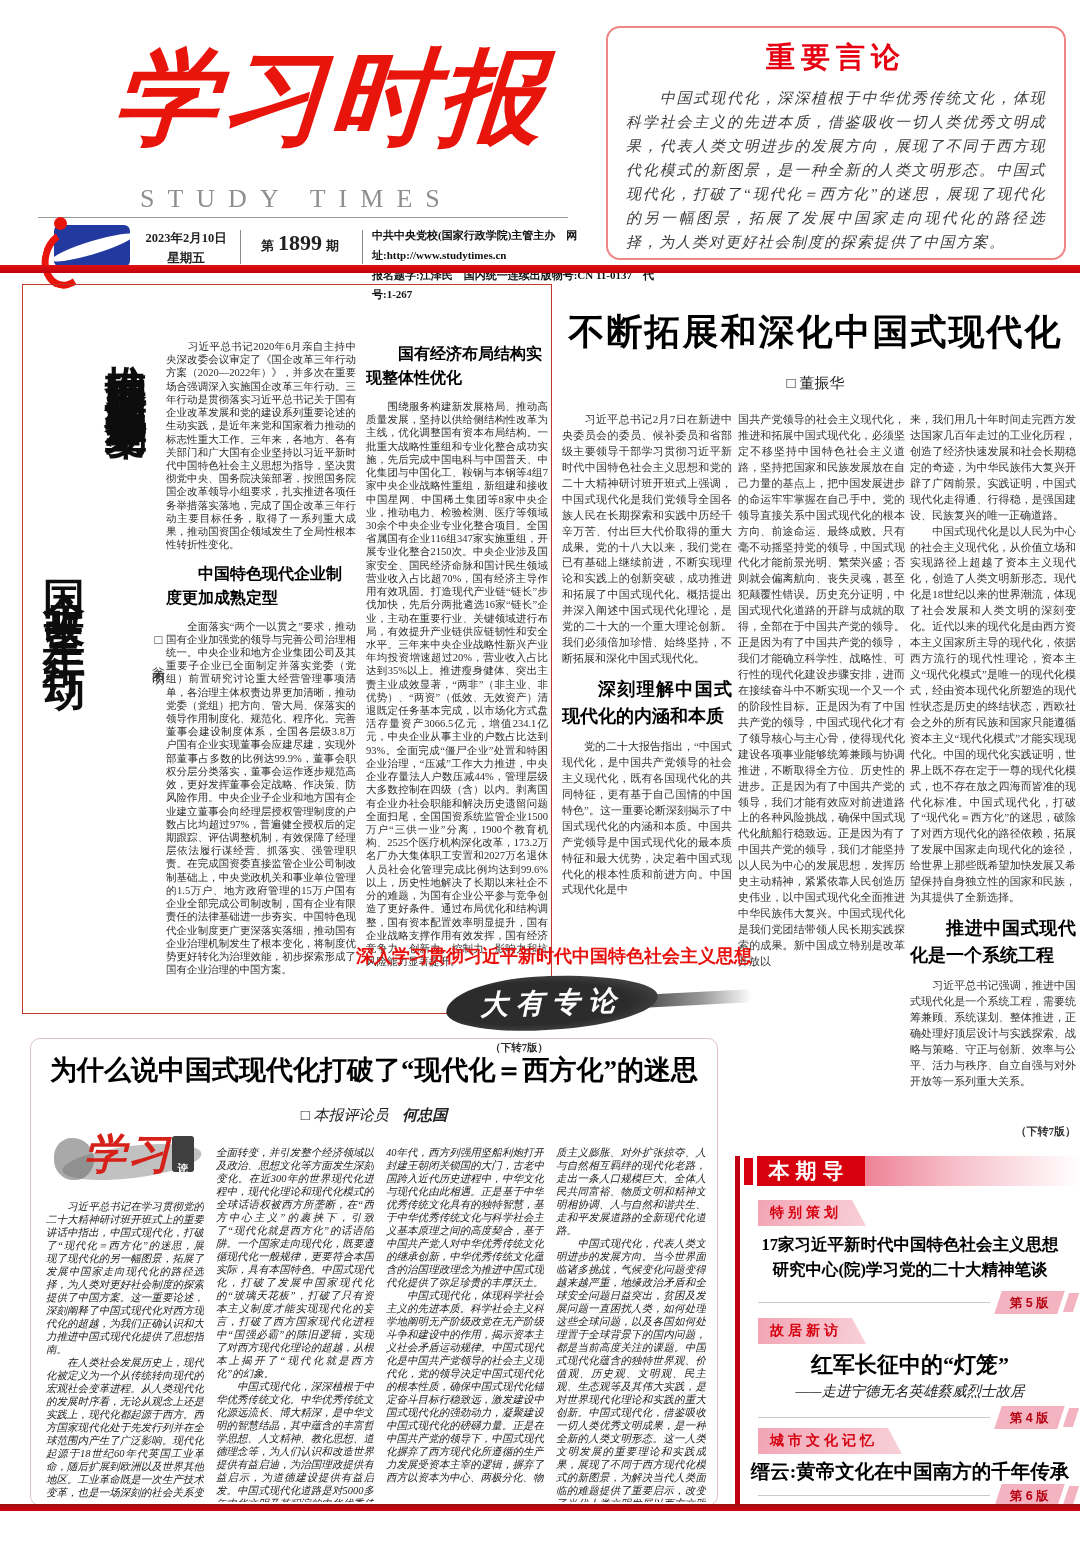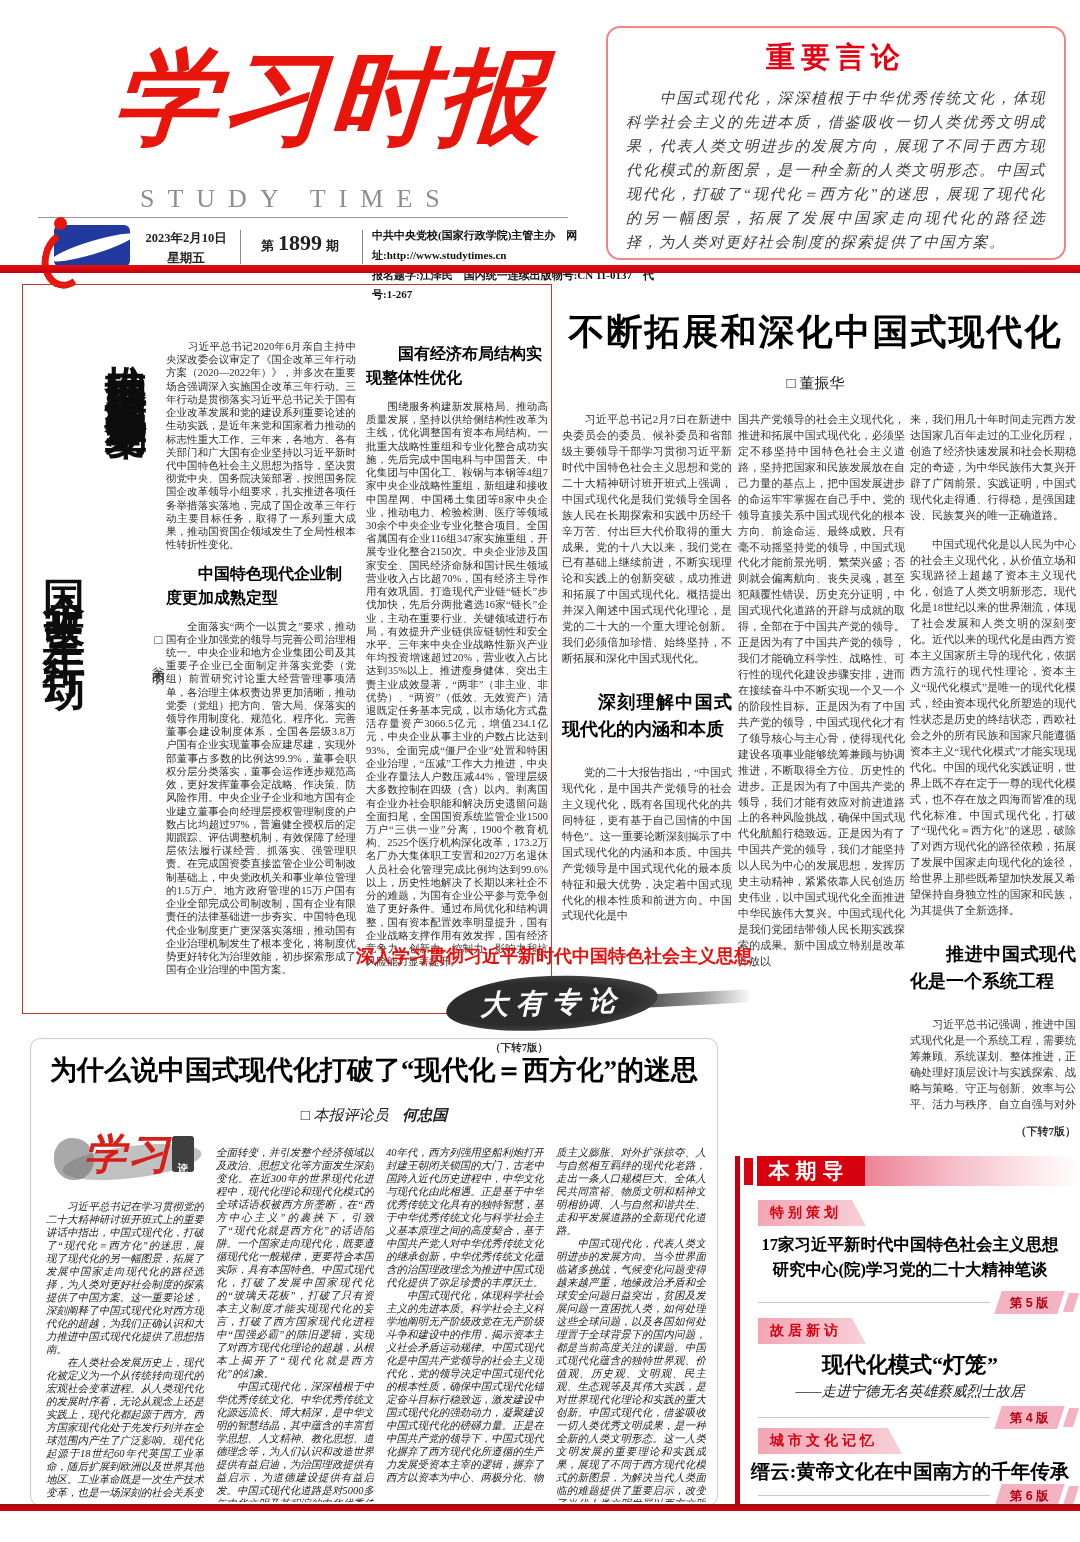--- a/index.html
+++ b/index.html
@@ -47,21 +47,21 @@
   .ink-stamp{left:446px;top:976px;width:212px;height:54px;z-index:5;
              background:radial-gradient(ellipse at 42% 50%,#2c2c2c 55%,#4d4d4d 85%,#6a6a6a 100%);
              border-radius:48% 52% 58% 42%/62% 44% 58% 40%;transform:rotate(-2deg);
              display:flex;align-items:center;justify-content:center;color:#fff;
              font-style:italic;font-weight:bold;font-size:28px;letter-spacing:8px;}
   .ink-tail{left:642px;top:992px;width:110px;height:13px;z-index:4;border-radius:7px;transform:rotate(-3deg);
             background:linear-gradient(90deg,#4a4a4a,#9a9a9a 55%,rgba(200,200,200,0));}
   
   .r-title{left:558px;top:308px;width:515px;text-align:center;font-size:36px;font-weight:900;letter-spacing:2px;color:#000;}
   .r-byline{left:558px;top:374px;width:515px;text-align:center;font-size:15px;color:#222;}
-  .rcol{font-size:11px;line-height:1.45;text-align:justify;color:#333;overflow:hidden;display:flex;flex-direction:column;gap:13px;}
+  .rcol{font-size:11px;line-height:1.45;text-align:justify;color:#333;overflow:hidden;display:flex;flex-direction:column;}
   .rcol1{left:562px;top:412px;width:170px;height:524px;}
   .rcol2{left:738px;top:412px;width:167px;height:728px;}
   .rcol3{left:910px;top:412px;width:166px;height:728px;}
   .sub-head2{font-family:"Liberation Sans","DejaVu Sans",sans-serif;font-weight:bold;font-size:18px;line-height:1.5;
              text-indent:2em;margin:9px 0;color:#000;}
   
   .btm-box{left:30px;top:1038px;width:688px;height:468px;border:1px solid #ddc3c8;border-radius:10px;box-sizing:border-box;}
   .b-title{left:36px;top:1052px;width:676px;text-align:center;font-size:27px;font-weight:900;color:#000;}
   .b-byline{left:36px;top:1106px;width:676px;text-align:center;font-size:15px;font-style:italic;}
   .b-byline b{margin-left:10px;}
@@ -207,21 +207,21 @@
 研究中心(院)学习党的二十大精神笔谈</div>
   <div class="abs g-pageline" style="left:758px;top:1291px;">
     <span class="g-line"></span>
     <span class="g-chip"><span>第 5 版</span></span>
     <span class="g-slash"></span>
   </div>
 
   <div class="abs" style="left:758px;top:1318px;">
     <span class="g-tag">故居新访</span>
   </div>
-  <div class="abs g-title" style="left:744px;top:1348px;font-size:22px;">现代化模式“灯笼”</div>
+  <div class="abs g-title" style="left:744px;top:1348px;font-size:22px;">红军长征中的“灯笼”</div>
   <div class="abs g-sub" style="left:744px;top:1382px;">——走进宁德无名英雄蔡威烈士故居</div>
   <div class="abs g-pageline" style="left:758px;top:1406px;">
     <span class="g-line"></span>
     <span class="g-chip"><span>第 4 版</span></span>
     <span class="g-slash"></span>
   </div>
 
   <div class="abs" style="left:758px;top:1428px;">
     <span class="g-tag">城市文化记忆</span>
   </div>

